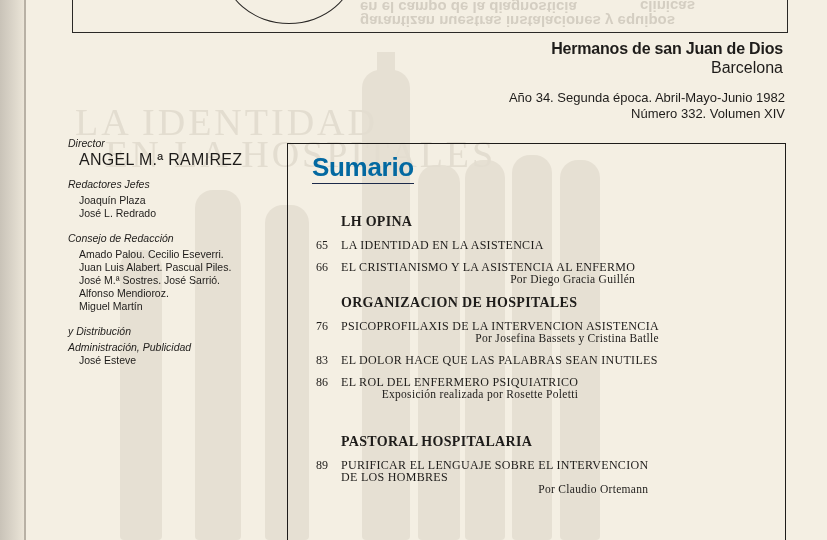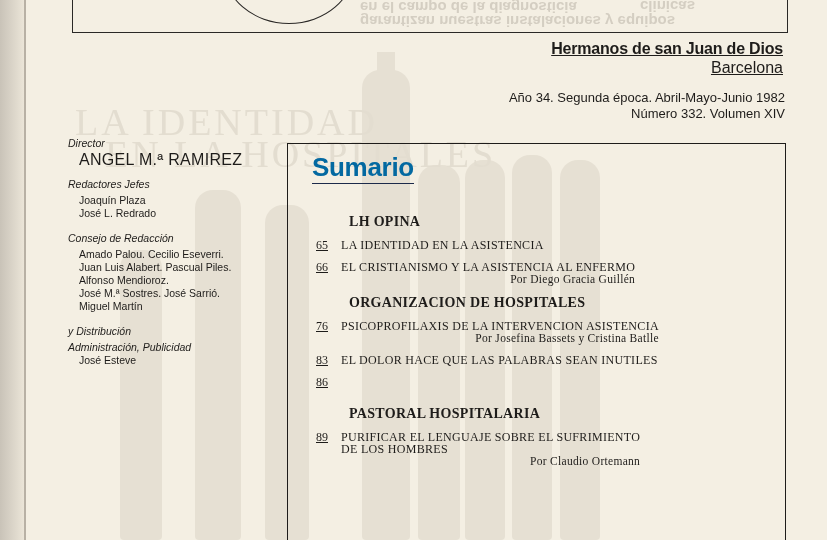--- a/index.html
+++ b/index.html
@@ -37,21 +37,21 @@
     border: 1.5px solid #2a2826; border-radius: 50%;
   }
   .mirror-text {
     position: absolute; left: 360px; top: 0px; font-weight: bold; font-size: 15px;
     color: #d4cec2; transform: scaleY(-1); white-space: nowrap; line-height: 14px;
   }
   .mirror-text2 { position: absolute; left: 640px; top: -2px; font-weight: bold; font-size: 15px;
     color: #d4cec2; transform: scaleY(-1); white-space: nowrap; }
 
   .publisher {
-    position: absolute; right: 44px; top: 40px; text-align: right; text-decoration: underline;
+    position: absolute; right: 44px; top: 40px; text-align: right;
   }
   .publisher .name { font-size: 16px; font-weight: bold; letter-spacing: -0.2px; }
   .publisher .city { font-size: 16px; margin-top: 1px; }
   .issue {
     position: absolute; right: 42px; top: 90px; text-align: right; font-size: 13px; line-height: 16px;
   }
 
   
   .masthead { position: absolute; left: 68px; top: 137px; width: 210px; font-size: 10.5px; line-height: 13px; }
   .mh-label { font-style: italic; margin-bottom: 3px; }
@@ -62,23 +62,23 @@
   .box {
     position: absolute; left: 287px; top: 143px; width: 497px; height: 420px;
     border: 1.5px solid #1e1c1a; border-bottom: none;
   }
   .sumario-title {
     position: absolute; left: 24px; top: 8px; font-size: 26px; font-weight: bold;
     color: #0369a1; padding-bottom: 0; border-bottom: 1.5px solid #1c2a4a;
     letter-spacing: -0.3px;
   }
   .toc { position: absolute; left: 28px; top: 70px; width: 460px; font-family: "Liberation Serif", serif; }
-  .section-head { font-weight: bold; font-size: 14px; margin-left: 33px; margin-bottom: 9px; letter-spacing: 0.3px; }
+  .section-head { font-weight: bold; font-size: 14px; margin-left: 25px; margin-bottom: 9px; letter-spacing: 0.3px; }
   .entry { display: flex; margin-bottom: 10px; font-size: 12px; line-height: 12px; }
-  .entry .pg { width: 25px; flex-shrink: 0; text-decoration: underline; }
+  .entry .pg { width: 25px; flex-shrink: 0; }
   .entry .t div { letter-spacing: 0.3px; }
   .entry .by { font-size: 11.5px; text-align: right; }
 </style>
 </head>
 <body>
 
 <div class="gutter"></div>
 <div class="gutter-line"></div>
 
 <div>
@@ -126,22 +126,22 @@
     <div class="mh-names">
       <div>Joaquín Plaza</div>
       <div>José L. Redrado</div>
     </div>
   </div>
   <div>
     <div class="mh-label">Consejo de Redacción</div>
     <div class="mh-names">
       <div>Amado Palou. Cecilio Eseverri.</div>
       <div>Juan Luis Alabert. Pascual Piles.</div>
+      <div>José M.ª Sostres. José Sarrió.</div>
       <div>Alfonso Mendioroz.</div>
-      <div>José M.ª Sostres. José Sarrió.</div>
       <div>Miguel Martín</div>
     </div>
   </div>
   <div>
     <div class="mh-label">y Distribución</div>
     <div class="mh-label" style="margin-bottom:0">Administración, Publicidad</div>
     <div class="mh-names">
       <div>José Esteve</div>
     </div>
   </div>
@@ -173,28 +173,32 @@
         <div>PSICOPROFILAXIS DE LA INTERVENCION ASISTENCIA</div>
         <div class="by">Por Josefina Bassets y Cristina Batlle</div>
       </div>
     </div>
     <div class="entry">
       <div class="pg">83</div>
       <div class="t">
           <div>EL DOLOR HACE QUE LAS PALABRAS SEAN INUTILES</div>
         </div>
     </div>
-    <div class="entry" style="margin-bottom:18px;">
+    <div class="entry" style="margin-bottom:34px;">
       <div class="pg">86</div>
+      <div class="t">
+        <div>EL ROL DEL ENFERMERO PSIQUIATRICO</div>
+        <div class="by">Exposición realizada por Rosette Poletti</div>
+      </div>
     </div>
 
     <div class="section-head">PASTORAL HOSPITALARIA</div>
     <div class="entry">
       <div class="pg">89</div>
       <div class="t">
-        <div>PURIFICAR EL LENGUAJE SOBRE EL SUFRIMIENTO</div>
+        <div>PURIFICAR EL LENGUAJE SOBRE EL INTERVENCION</div>
         <div>DE LOS HOMBRES</div>
         <div class="by">Por Claudio Ortemann</div>
       </div>
     </div>
 
   </div>
 </div>
 
 </body></html>

